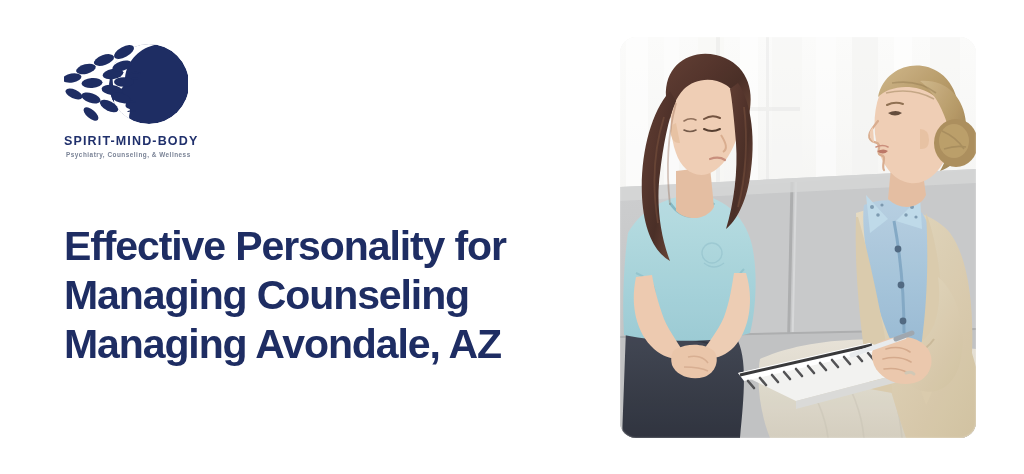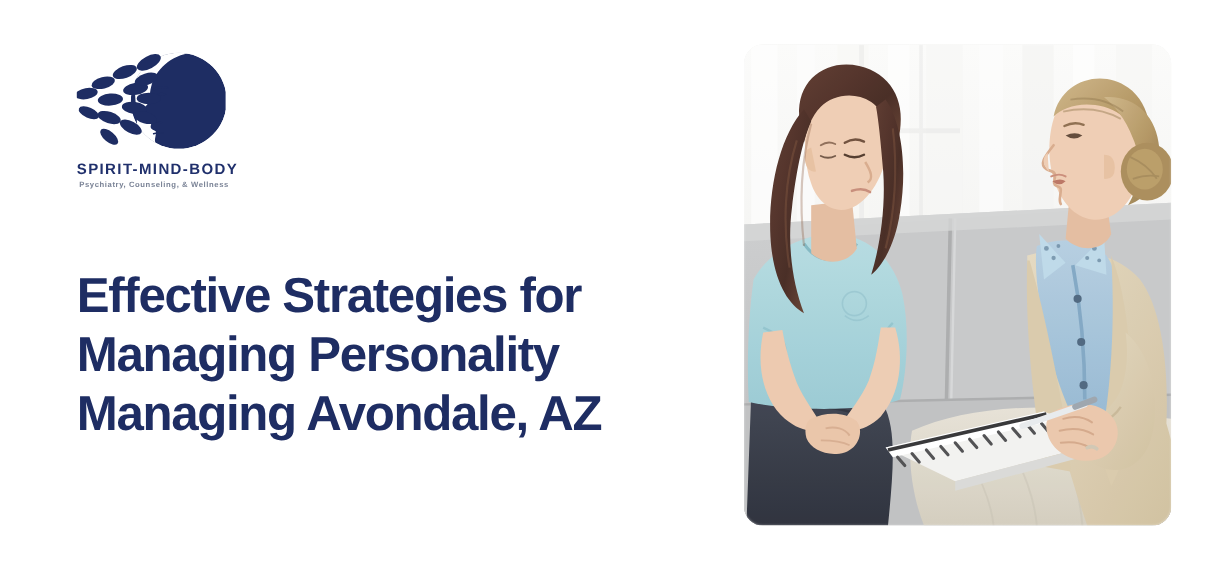--- a/index.html
+++ b/index.html
@@ -191,22 +191,22 @@
               </g>
           </g>
         </svg>
       </div>
 
       <div class="brand-name">SPIRIT-MIND-BODY</div>
       <div class="brand-tagline">Psychiatry, Counseling, &amp; Wellness</div>
     </div>
 
     <h1 class="headline">
-      <span class="hl-line">Effective Strategies for</span>
-      <span class="hl-line">Managing Personality</span>
+      <span class="hl-line">Effective Personality for</span>
+      <span class="hl-line">Managing Counseling</span>
       <span class="hl-line">Managing Avondale, AZ</span>
     </h1>
 
   </div>
 
   <div class="photo-frame">
     <svg width="356" height="401" viewBox="0 0 356 401" xmlns="http://www.w3.org/2000/svg">
       <defs>
         <linearGradient id="curtainG" x1="0" y1="0" x2="0" y2="1">
           <stop offset="0%" stop-color="#fbfbfa"></stop>

